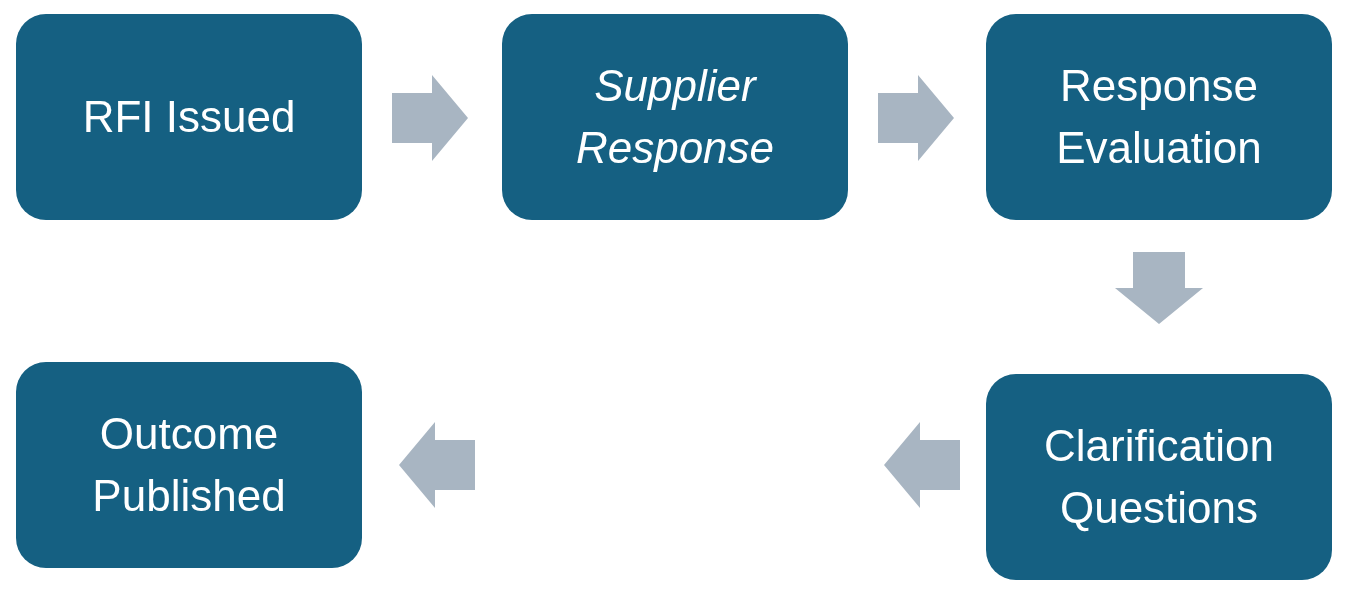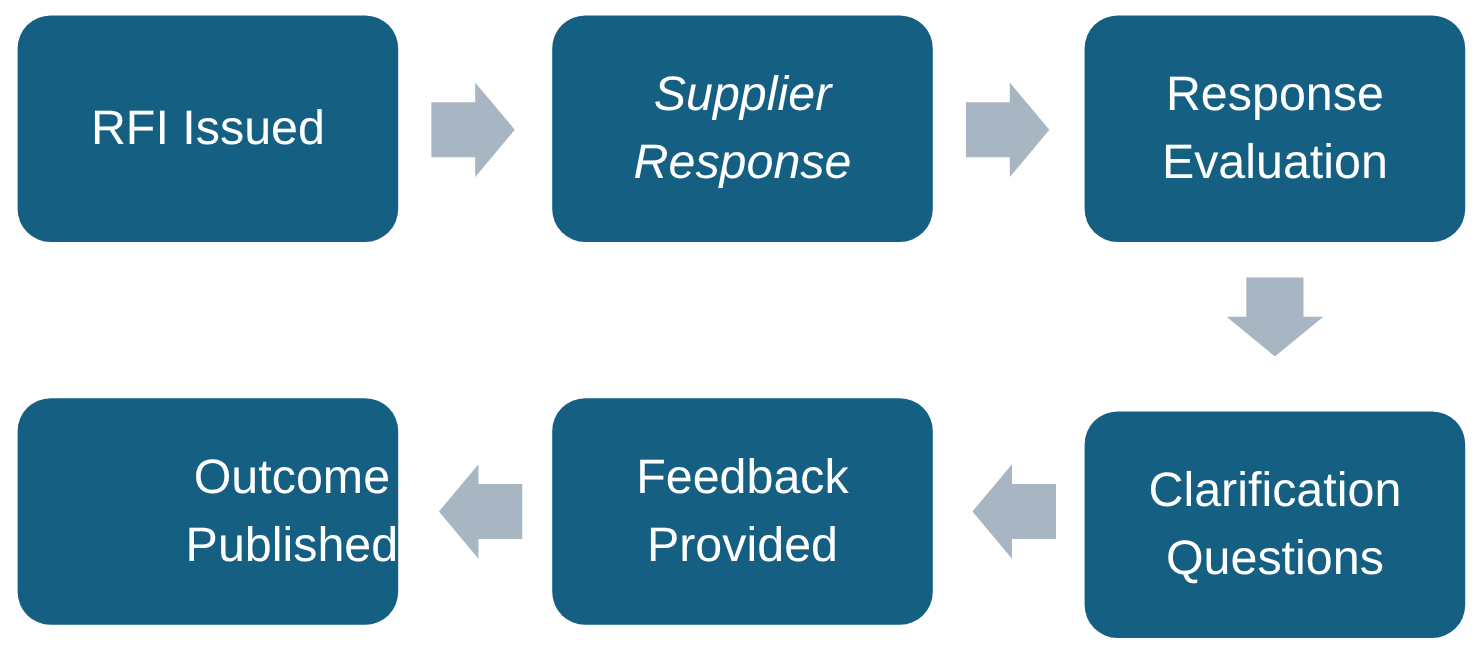--- a/index.html
+++ b/index.html
@@ -44,21 +44,21 @@
     color: var(--arrow-fill);
   }
   .flow-arrow svg { display: block; }
 
   
   .pos-step-0 { left: 16px;  top: 14px; }
   .pos-step-1 { left: 502px; top: 14px; font-style: italic; }
   .pos-step-2 { left: 986px; top: 14px; }
   .pos-step-3 { left: 986px; top: 362px; margin-top: 12px; }
   .pos-step-4 { left: 502px; top: 362px; }
-  .pos-step-5 { left: 16px;  top: 362px; justify-content: flex-end; }
+  .pos-step-5 { left: 16px;  top: 362px; }
 
   .pos-arrow-r1 { left: 392px;  top: 75px; }
   .pos-arrow-r2 { left: 878px;  top: 75px; }
   .pos-arrow-d1 { left: 1115px; top: 252px; }
   .pos-arrow-l1 { left: 884px;  top: 422px; }
   .pos-arrow-l2 { left: 399px;  top: 422px; }
 </style>
 </head>
 <body>
 
@@ -100,24 +100,20 @@
     <span class="flow-box-label">Clarification
 Questions</span>
   </div>
 
   <div class="flow-arrow pos-arrow-l1">
     <svg width="76" height="86" viewBox="0 0 76 86" aria-hidden="true">
       <polygon points="76,18 36,18 36,0 0,43 36,86 36,68 76,68" fill="currentColor"></polygon>
     </svg>
   </div>
 
-  <div class="flow-box pos-step-4">
-    <span class="flow-box-label">Feedback
-Provided</span>
-  </div>
 
   <div class="flow-arrow pos-arrow-l2">
     <svg width="76" height="86" viewBox="0 0 76 86" aria-hidden="true">
       <polygon points="76,18 36,18 36,0 0,43 36,86 36,68 76,68" fill="currentColor"></polygon>
     </svg>
   </div>
 
   <div class="flow-box pos-step-5">
     <span class="flow-box-label">Outcome
 Published</span>

